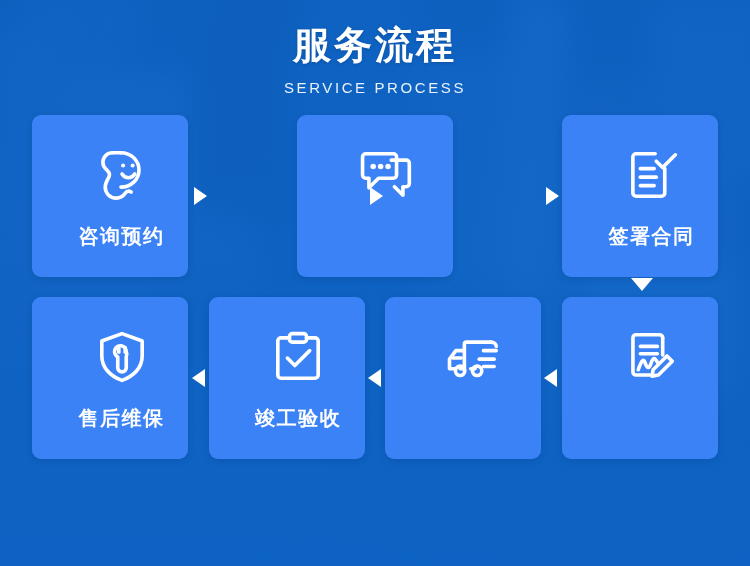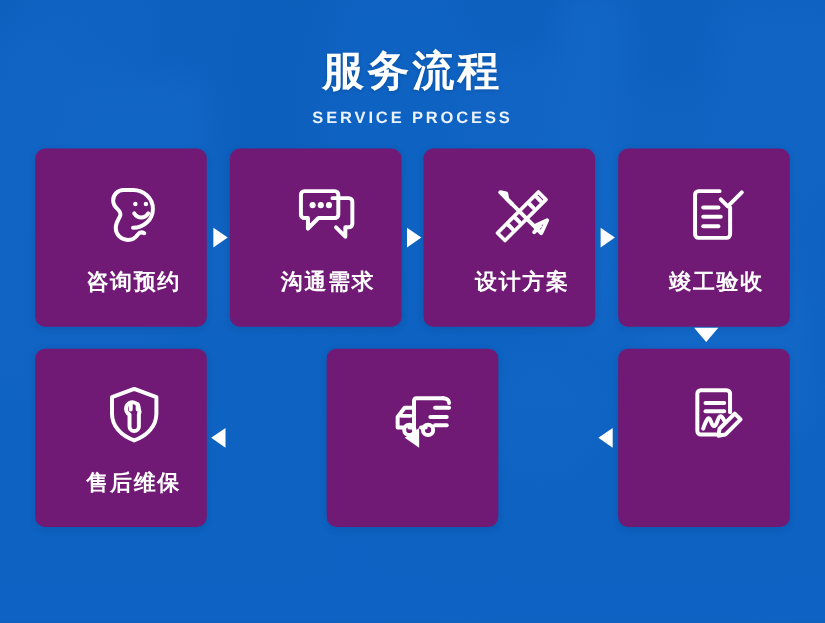--- a/index.html
+++ b/index.html
@@ -62,50 +62,50 @@
     background:linear-gradient(180deg,
        rgba(13,95,190,0.72) 0%,
        rgba(13,96,192,0.70) 42%,
        rgba(13,97,193,0.80) 70%,
        rgba(13,98,195,0.92) 100%);
   }
 
   
   #content{ position:relative; z-index:5; width:750px; height:566px; }
 
-  #header{ text-align:center; padding-top:44px; }
+  #header{ text-align:center; padding-top:24px; }
   #title{
     color:#ffffff;
     font-size:38px;
     font-weight:bold;
     letter-spacing:3px;
     line-height:1.15;
     text-shadow:0 1px 3px rgba(0,40,90,.28);
   }
   #subtitle{
     color:#e9f2fd;
     font-size:15px;
     letter-spacing:2.6px;
     margin-top:11px;
-    font-weight:bold;
+    font-weight:normal;
   }
 
   .row{
     position:relative;
     display:flex;
     justify-content:space-between;
     padding:0 32px;
     margin-top:19px;
   }
   .row.row2{ margin-top:20px; }
 
   .card{
     width:156px;
     height:162px;
-    background:#701a75;
+    background:#3b82f6;
     border-radius:9px;
     display:flex;
     flex-direction:column;
     align-items:center;
     justify-content:flex-start;
     box-shadow:0 2px 6px rgba(0,40,90,.15);
     position:relative;
     padding-left:23px;
   }
   .card .icon{
@@ -203,52 +203,34 @@
     <div class="card">
       <div class="icon">
         <svg viewBox="0 0 64 64" fill="none" stroke="#ffffff" stroke-width="3.4" stroke-linecap="round" stroke-linejoin="round">
           <path d="M36 18h14a3 3 0 0 1 3 3v19a3 3 0 0 1-3 3h-3v8l-8-8"></path>
           <path d="M12 12h26a3 3 0 0 1 3 3v17a3 3 0 0 1-3 3H24l-9 9v-9h-3a3 3 0 0 1-3-3V15a3 3 0 0 1 3-3z"></path>
           <circle cx="19" cy="24" r="2.6" fill="#ffffff" stroke="none"></circle>
           <circle cx="26" cy="24" r="2.6" fill="#ffffff" stroke="none"></circle>
           <circle cx="33" cy="24" r="2.6" fill="#ffffff" stroke="none"></circle>
         </svg>
       </div>
-      <div class="label">沟通需求</div>
-    </div>
-
-    <div class="card">
-      <div class="icon">
-        <svg viewBox="0 0 64 64" fill="none" stroke="#ffffff" stroke-width="3.4" stroke-linecap="round" stroke-linejoin="round">
-
-          <path d="M13 13l5 1 1 5 29 29 5-11-11 5z"></path>
-          <path d="M18.5 18.5l4.5 4.5"></path>
-          <path d="M42 47l5-5"></path>
-
-          <path d="M51 13l-38 38 7 7 38-38z" transform="translate(-5,-1) scale(0.92) translate(4,2)"></path>
-          <path d="M44 17l3.5 3.5"></path>
-          <path d="M38 23l3.5 3.5"></path>
-          <path d="M26 35l3.5 3.5"></path>
-          <path d="M20 41l3.5 3.5"></path>
-        </svg>
-      </div>
-      <div class="label">设计方案</div>
-    </div>
+    </div>
+
 
     <div class="card">
       <div class="icon">
         <svg viewBox="0 0 64 64" fill="none" stroke="#ffffff" stroke-width="3.4" stroke-linecap="round" stroke-linejoin="round">
           <path d="M44 26v23a3 3 0 0 1-3 3H17a3 3 0 0 1-3-3V15a3 3 0 0 1 3-3h18"></path>
           <path d="M21 26h13"></path>
           <path d="M21 34h15"></path>
           <path d="M21 42h13"></path>
           <path d="M36 19l6 6 12-12"></path>
         </svg>
       </div>
-      <div class="label">竣工验收</div>
+      <div class="label">签署合同</div>
     </div>
 
     <div class="arrow right a-r1"></div>
     <div class="arrow right a-r2"></div>
     <div class="arrow right a-r3"></div>
   </div>
 
   <div class="row row2">
 
     <div class="arrow-down"></div>
@@ -258,20 +240,30 @@
         <svg viewBox="0 0 64 64" fill="none" stroke="#ffffff" stroke-width="3.4" stroke-linecap="round" stroke-linejoin="round">
           <path d="M32 10L13 17v14c0 11 8 19 19 23 11-4 19-12 19-23V17z"></path>
           <path d="M36 27a5.5 5.5 0 1 0-8 4.8V42a4 4 0 0 0 8 0V31.8A5.5 5.5 0 0 0 36 27z"></path>
           <path d="M29 23v4.5"></path>
           <path d="M35 23v4.5"></path>
         </svg>
       </div>
       <div class="label">售后维保</div>
     </div>
 
+    <div class="card">
+      <div class="icon">
+        <svg viewBox="0 0 64 64" fill="none" stroke="#ffffff" stroke-width="3.4" stroke-linecap="round" stroke-linejoin="round">
+          <path d="M24 14h-8a3 3 0 0 0-3 3v32a3 3 0 0 0 3 3h32a3 3 0 0 0 3-3V17a3 3 0 0 0-3-3h-8"></path>
+          <rect x="24" y="10" width="16" height="8" rx="2.5"></rect>
+          <path d="M22 33l7 7 14-14"></path>
+        </svg>
+      </div>
+      <div class="label">竣工验收</div>
+    </div>
 
     <div class="card">
       <div class="icon">
         <svg viewBox="0 0 64 64" fill="none" stroke="#ffffff" stroke-width="3.4" stroke-linecap="round" stroke-linejoin="round">
           <path d="M47 18H24a2 2 0 0 0-2 2v25"></path>
           <path d="M22 26h-8l-6 8v9h5"></path>
           <path d="M22 43h-4"></path>
           <path d="M28 43h4"></path>
           <path d="M11 33h8"></path>
           <circle cx="18" cy="45" r="4.4"></circle>

